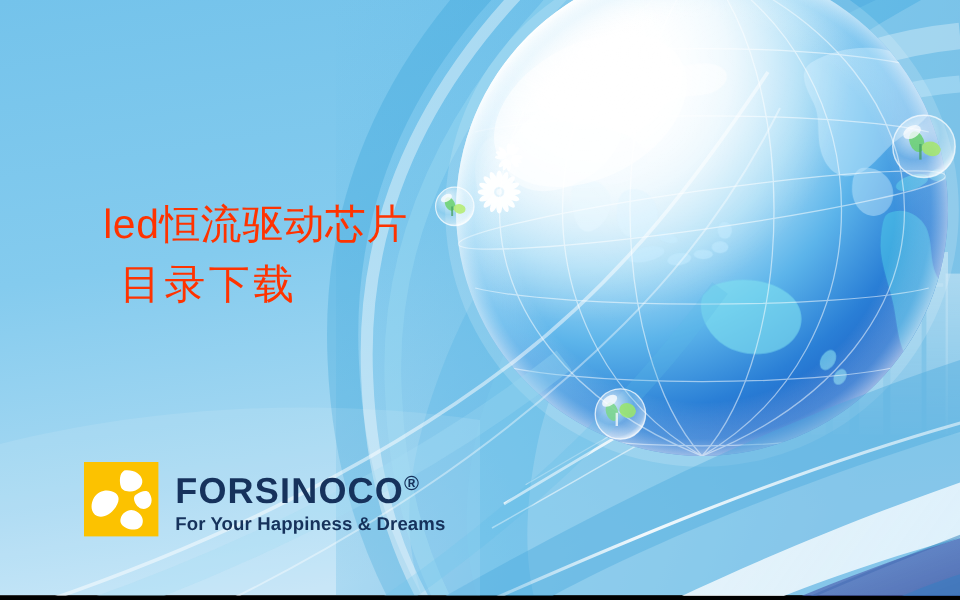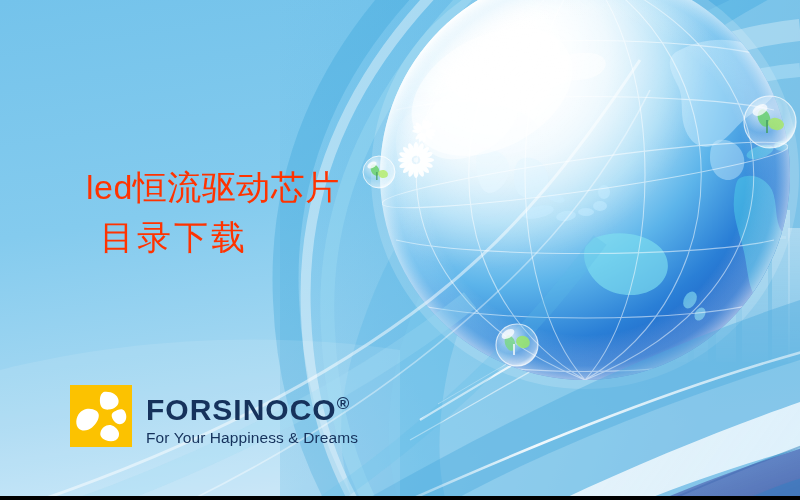--- a/index.html
+++ b/index.html
@@ -82,20 +82,21 @@
     letter-spacing: 0;
   }
   .logo-tagline {
     color: #16325c;
     font-size: 15.5px;
     line-height: 18px;
     margin-top: 3px;
     white-space: nowrap;
     letter-spacing: 0.1px;
     font-family: "Liberation Sans", "DejaVu Sans", sans-serif;
+    font-weight: bold;
   }
 </style>
 </head>
 <body>
 
 <div id="stage">
 
   <svg id="bg-svg" viewBox="0 0 800 500" preserveAspectRatio="none" xmlns="http://www.w3.org/2000/svg">
     <defs>
 

